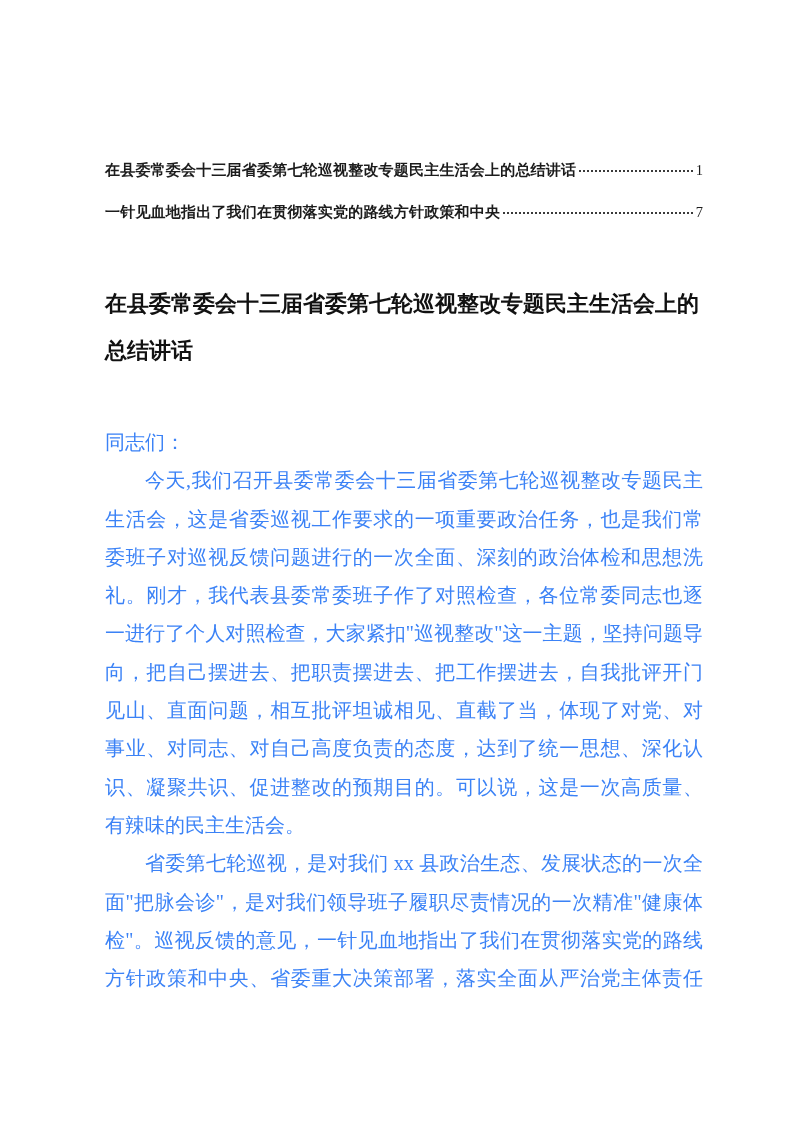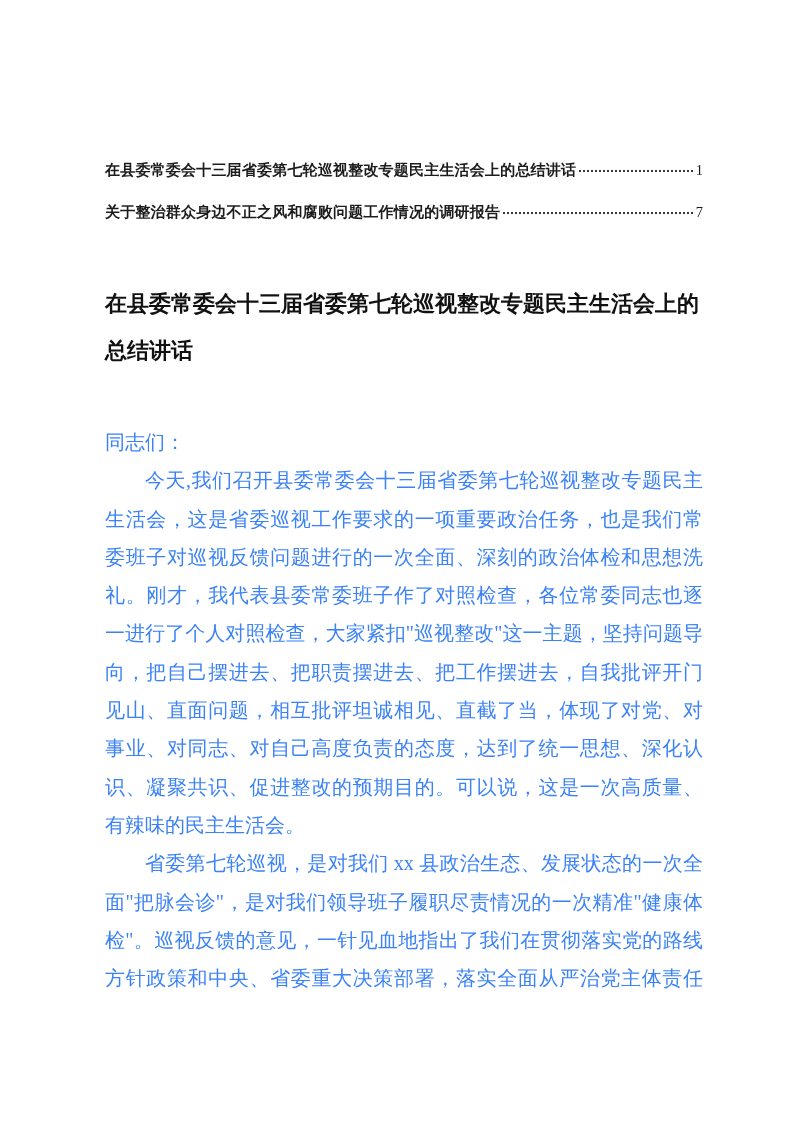--- a/index.html
+++ b/index.html
@@ -98,21 +98,21 @@
 
 <div class="page">
 
   <nav class="toc">
     <div class="toc-entry">
       <span class="toc-title">在县委常委会十三届省委第七轮巡视整改专题民主生活会上的总结讲话</span>
       <span class="toc-leader"></span>
       <span class="toc-page">1</span>
     </div>
     <div class="toc-entry">
-      <span class="toc-title">关于整治群众身边不正之风和腐败问题工作情况的调研报告</span>
+      <span class="toc-title">一针见血地指出了我们在贯彻落实党的路线方针政策和中央</span>
       <span class="toc-leader"></span>
       <span class="toc-page">7</span>
     </div>
   </nav>
 
   <h1 class="doc-title">在县委常委会十三届省委第七轮巡视整改专题民主生活会上的总结讲话</h1>
 
   <main class="doc-body">
     <p class="salutation">同志们：</p>
     <p class="para">今天,我们召开县委常委会十三届省委第七轮巡视整改专题民主生活会，这是省委巡视工作要求的一项重要政治任务，也是我们常委班子对巡视反馈问题进行的一次全面、深刻的政治体检和思想洗礼。刚才，我代表县委常委班子作了对照检查，各位常委同志也逐一进行了个人对照检查，大家紧扣"巡视整改"这一主题，坚持问题导向，把自己摆进去、把职责摆进去、把工作摆进去，自我批评开门见山、直面问题，相互批评坦诚相见、直截了当，体现了对党、对事业、对同志、对自己高度负责的态度，达到了统一思想、深化认识、凝聚共识、促进整改的预期目的。可以说，这是一次高质量、有辣味的民主生活会。</p>

